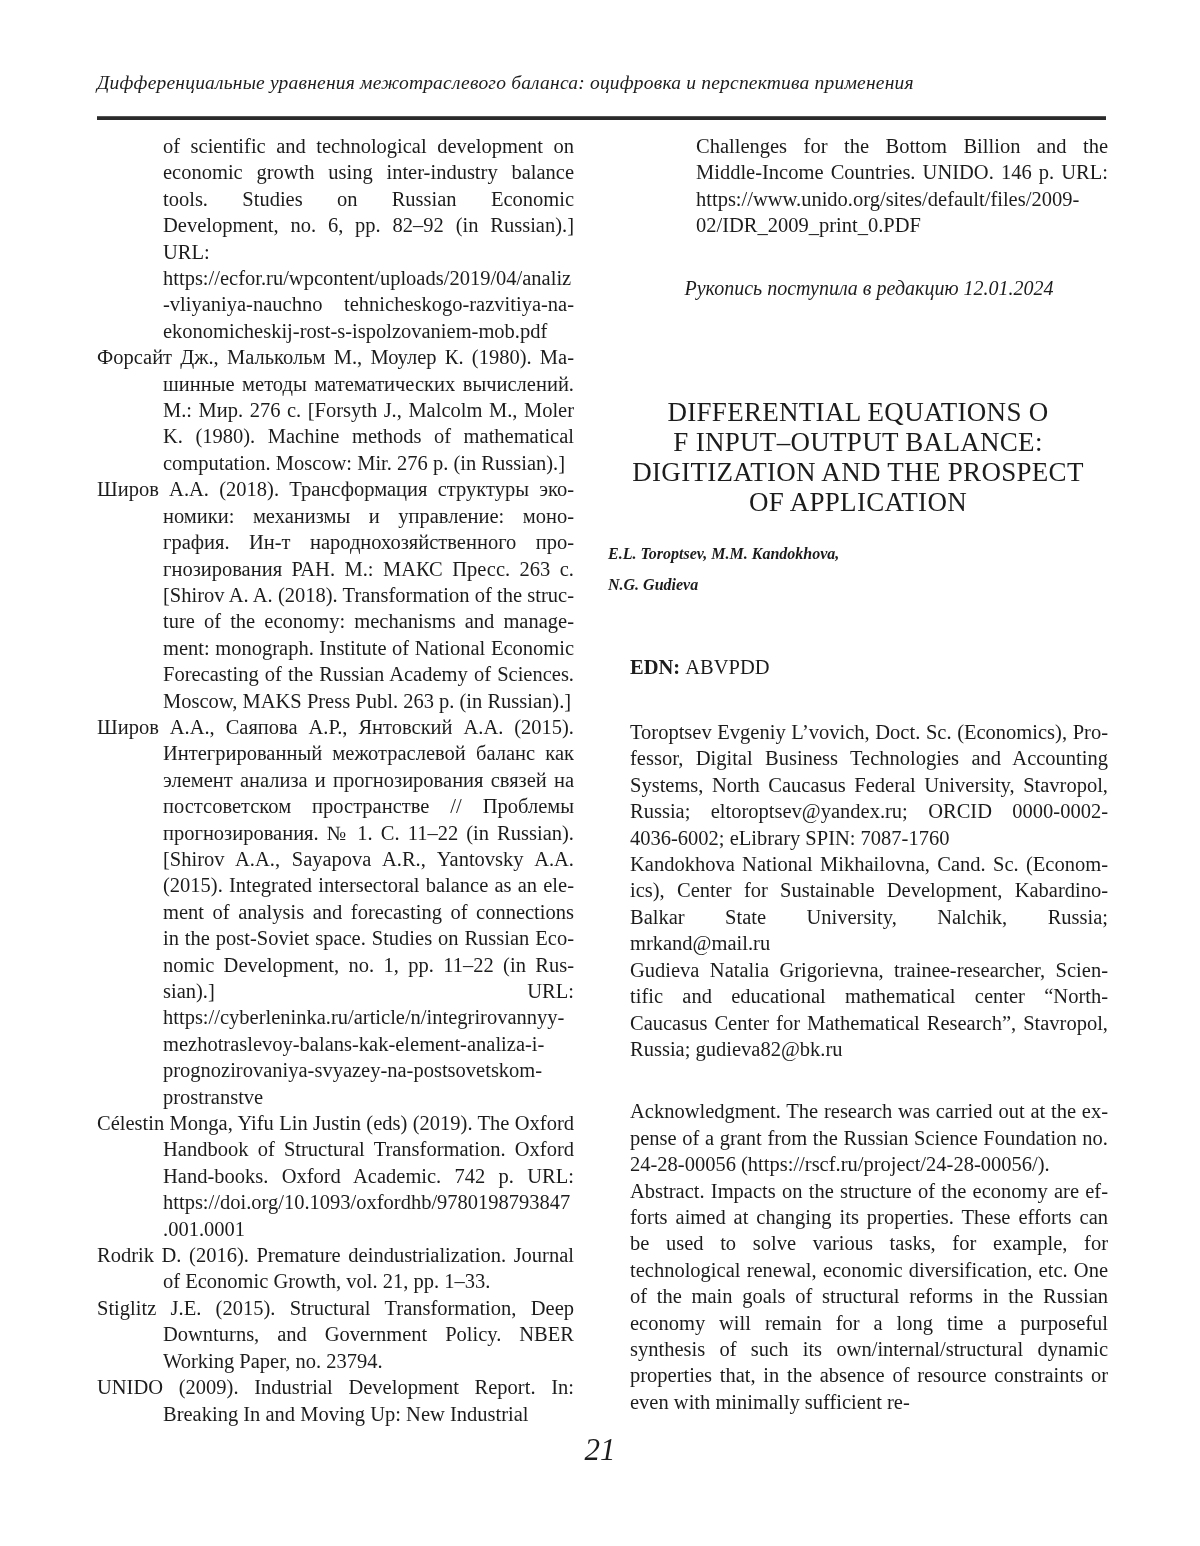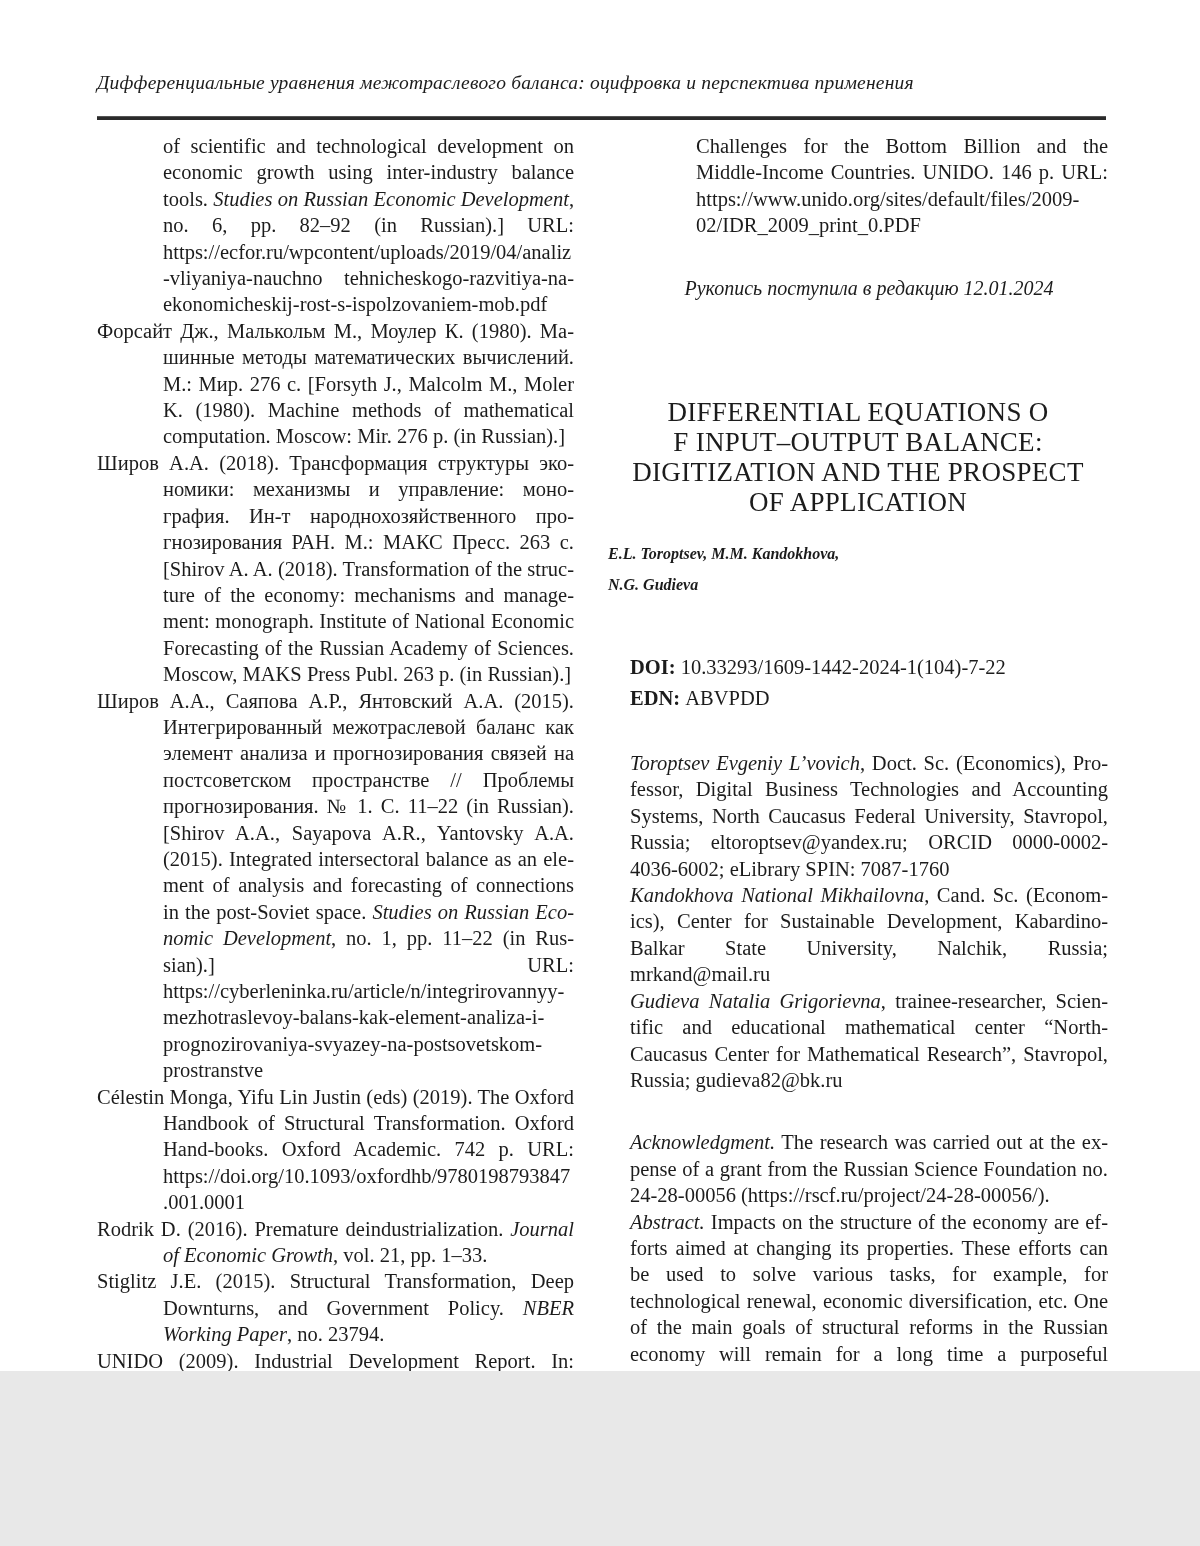--- a/index.html
+++ b/index.html
@@ -1,17 +1,17 @@
 <!DOCTYPE html>
 <html><head>
 <meta charset="utf-8">
 <style>
   html,body{margin:0;padding:0;background:#e8e8e8;}
   .page{
-    position:relative;width:1200px;height:1371px;background:#ffffff;
+    position:relative;width:1200px;height:1546px;background:#ffffff;
     margin:0 auto;overflow:hidden;color:#1c1c1c;
     font-family:"Liberation Serif","DejaVu Serif",serif;
   }
   .running-head{
     position:absolute;left:97px;top:72px;width:1010px;
     font-style:italic;font-size:19.5px;letter-spacing:.2px;white-space:nowrap;
   }
   .head-rule{
     position:absolute;left:97px;top:116px;width:1009px;height:3px;
     background:#2b2b2b;border-top:1px solid #555;
@@ -41,24 +41,24 @@
   .contributors{margin-top:36px;}
   .body-par{
     text-align:justify;overflow-wrap:break-word;word-break:break-word;hyphens:manual;
   }
   .ack-abstract{margin-top:36px;}
   .journal-line{
     position:absolute;left:0;top:1400px;width:1200px;text-align:center;
     font-style:italic;font-size:19.5px;white-space:pre;
   }
   .page-number{
-    position:absolute;left:0;top:1432px;width:1200px;
-    font-style:italic;font-size:31px;font-weight:bold;
+    position:absolute;left:0;top:1432px;width:1200px;text-align:center;
+    font-style:italic;font-size:31px;
   }
-  .seg-i{font-style:italic;}
+  .seg-i{}
   .seg-b{font-weight:bold;}
 </style>
 </head>
 <body>
 
 <div class="page">
 
   <div class="running-head">Дифференциальные уравнения межотраслевого баланса: оцифровка и перспектива применения</div>
   <div class="head-rule"></div>
 
@@ -78,21 +78,20 @@
     <div class="rc-pad">
       <p class="ref cont"><span>Challenges for the Bottom Billion and the Middle-Income Countries. UNIDO. 146 p. URL: https://www.unido.org/sites/default/files/2009-02/IDR_2009_print_0.PDF</span></p>
       <p class="manuscript-note">Рукопись поступила в редакцию 12.01.2024</p>
     </div>
 
     <h1 class="article-title">DIFFERENTIAL EQUATIONS O<br>F INPUT–OUTPUT BALANCE:<br>DIGITIZATION AND THE PROSPECT<br>OF APPLICATION</h1>
 
     <p class="article-authors">E.L. Toroptsev, M.M. Kandokhova,<br>N.G. Gudieva</p>
 
     <div class="rc-pad id-block">
-      <p><span class="seg-b">DOI: </span><span>10.33293/1609-1442-2024-1(104)-7-22</span></p>
       <p><span class="seg-b">EDN: </span><span>ABVPDD</span></p>
     </div>
 
     <div class="rc-pad contributors">
       <p class="body-par"><span class="seg-i">Toroptsev Evgeniy L’vovich</span><span>, Doct. Sc. (Economics), Pro­fessor, Digital Business Technologies and Accounting Sys­tems, North Caucasus Federal University, Stavropol, Rus­sia; eltoroptsev@yandex.ru; ORCID 0000-0002-4036-6002; eLibrary SPIN: 7087-1760</span></p>
       <p class="body-par"><span class="seg-i">Kandokhova National Mikhailovna</span><span>, Cand. Sc. (Econom­ics), Center for Sustainable Development, Kabardino-Balkar State University, Nalchik, Russia; mrkand@mail.ru</span></p>
       <p class="body-par"><span class="seg-i">Gudieva Natalia Grigorievna</span><span>, trainee-researcher, Scien­tific and educational mathematical center “North-Caucasus Center for Mathematical Research”, Stavropol, Russia; gudieva82@bk.ru</span></p>
     </div>
 
     <div class="rc-pad ack-abstract">

